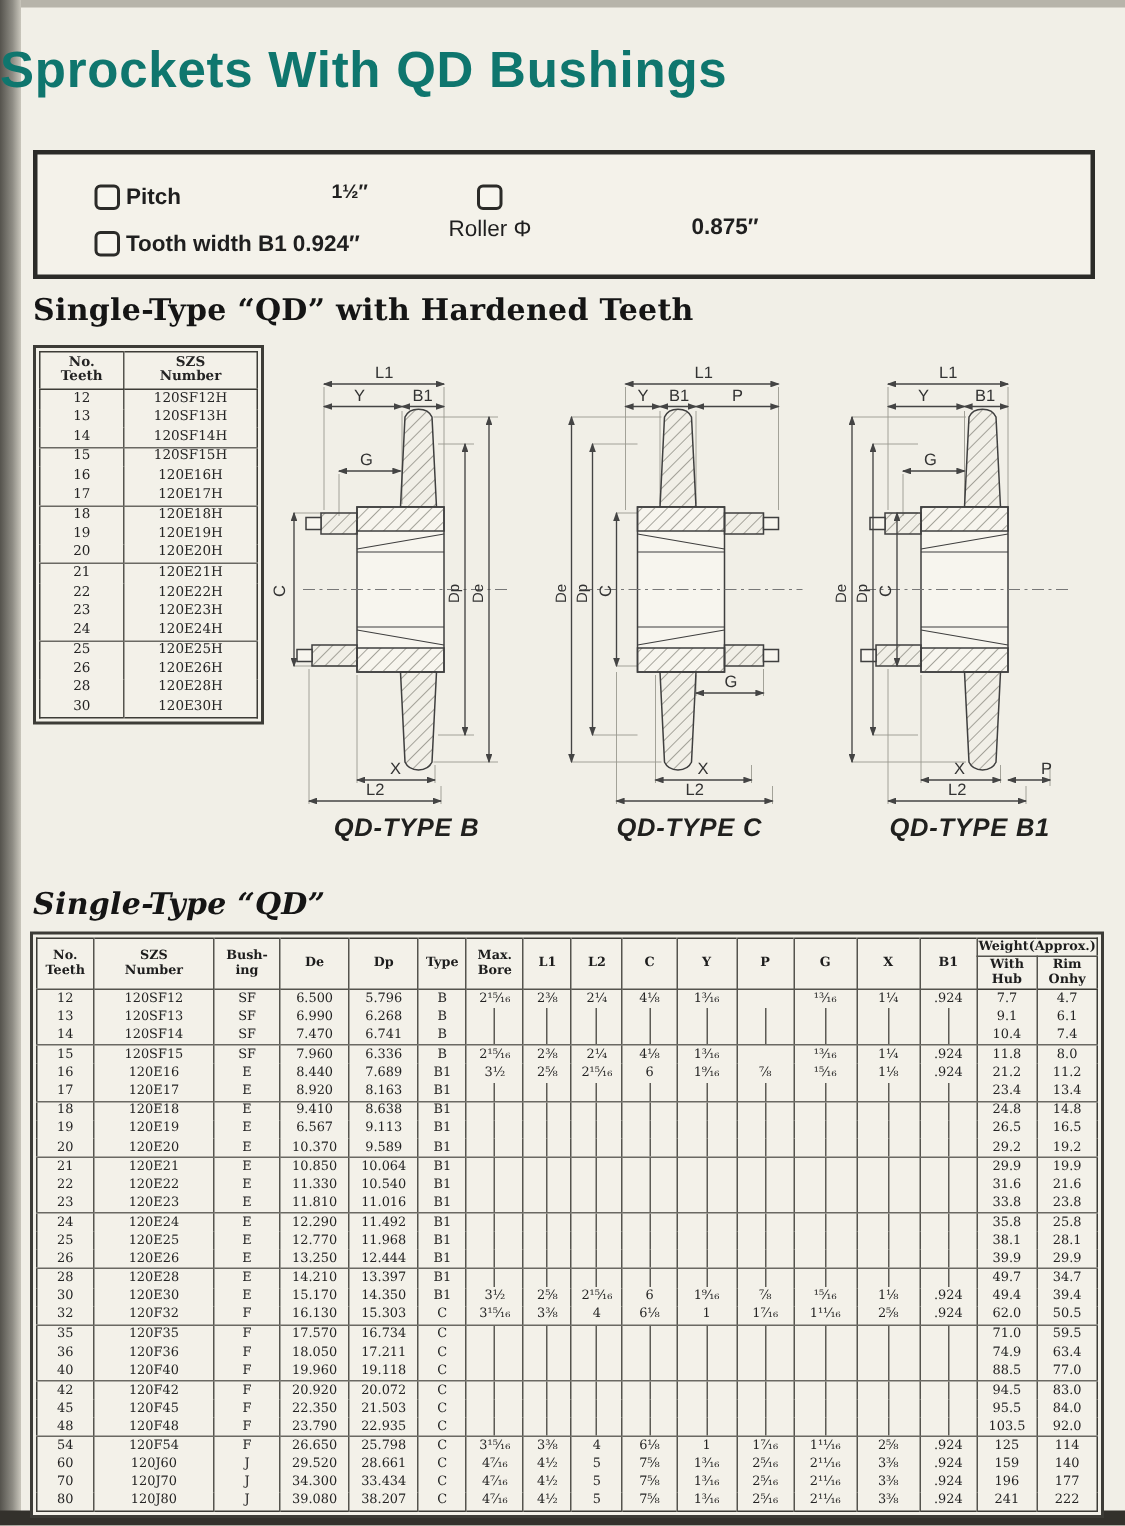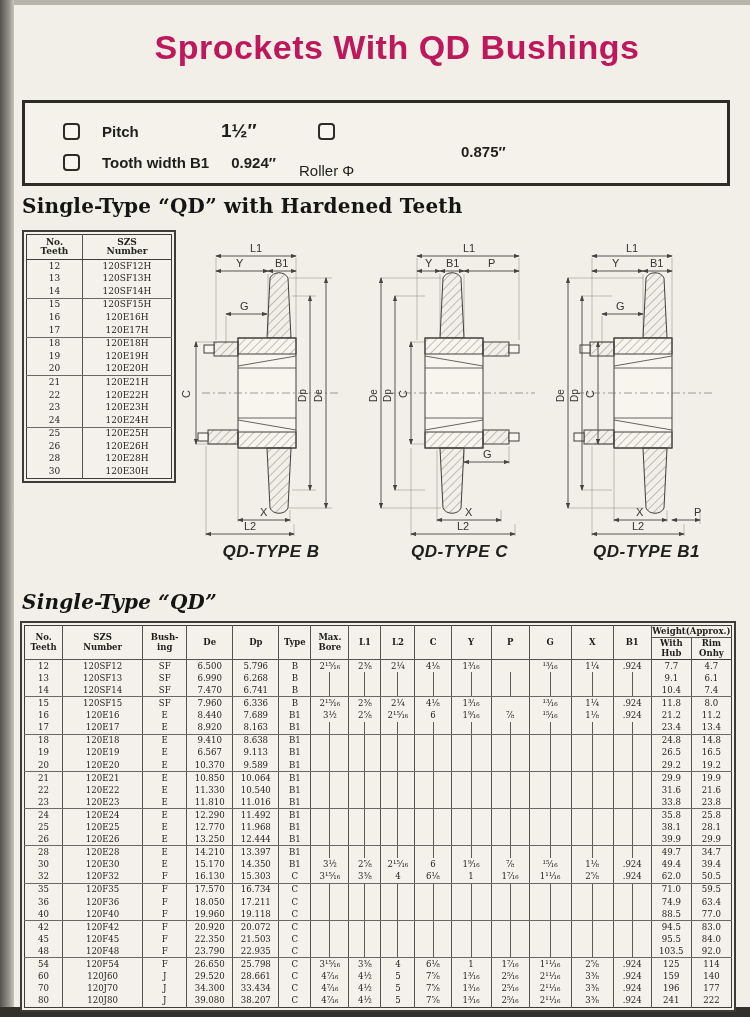--- a/index.html
+++ b/index.html
@@ -3,27 +3,27 @@
 <meta charset="utf-8">
 <style>
   html,body{margin:0;padding:0;background:#9a9890;}
   .page{position:relative;width:750px;height:1017px;background:#f1efe7;overflow:hidden;
         font-family:"DejaVu Serif",serif;color:#222;}
   .edge-left{position:absolute;left:0;top:0;width:14px;height:100%;
              background:linear-gradient(90deg,#55534d,#8f8d85 60%,#c9c6bc);}
   .edge-bottom{position:absolute;left:0;bottom:0;width:100%;height:10px;background:#33312c;}
   .edge-top{position:absolute;left:0;top:0;width:100%;height:5px;background:#b7b4aa;}
 
-  .title{position:absolute;top:28px;left:0;right:0;text-align:center;
+  .title{position:absolute;top:28px;left:0;right:0;
          font-family:"Liberation Sans",sans-serif;font-size:34px;font-weight:bold;
-         color:#be185d;letter-spacing:.5px;padding-left:44px;}
+         color:#0f766e;letter-spacing:.5px;}
 
   .specbox{position:absolute;left:22px;top:100px;width:702px;height:80px;
            border:3px solid #2b2b28;background:#f4f2ea;}
-  .spec-item{position:absolute;display:flex;align-items:center;gap:22px;
+  .spec-item{position:absolute;display:flex;align-items:center;gap:4px;
              font-family:"Liberation Sans",sans-serif;font-size:15px;font-weight:bold;color:#1f1f1f;}
   .cbox{width:13px;height:13px;border:2px solid #2b2b28;border-radius:4px;background:#f7f5ee;flex:0 0 auto;}
   .spec-val{font-weight:bold;}
 
   .h-serif{position:absolute;font-family:"DejaVu Serif",serif;font-weight:bold;
            font-size:20px;color:#151515;letter-spacing:.2px;}
 
   
   .stable-wrap{position:absolute;left:22px;top:230px;width:146px;
                border:2px solid #3d3c37;padding:2px;background:#f3f1e9;}
@@ -64,21 +64,21 @@
   <div class="edge-left"></div>
   <div class="edge-bottom"></div>
 
   <div class="title">Sprockets With QD Bushings</div>
 
   <div class="specbox">
     <div class="spec-item" style="left:38px;top:20px;">
       <span class="cbox"></span>
       <span>Pitch</span>
     </div>
-    <div class="spec-item" style="left:196px;top:17px;font-size:19px;">
+    <div class="spec-item" style="left:196px;top:17px;font-size:13px;">
       <span class="spec-val">1½″</span>
     </div>
     <div class="spec-item" style="left:274px;top:20px;flex-direction:column;">
       <span class="cbox"></span>
       <span style="font-weight:normal;">Roller Φ</span>
     </div>
     <div class="spec-item" style="left:436px;top:20px;margin-top:20px;">
       <span class="spec-val">0.875″</span>
     </div>
     <div class="spec-item" style="left:38px;top:51px;">

